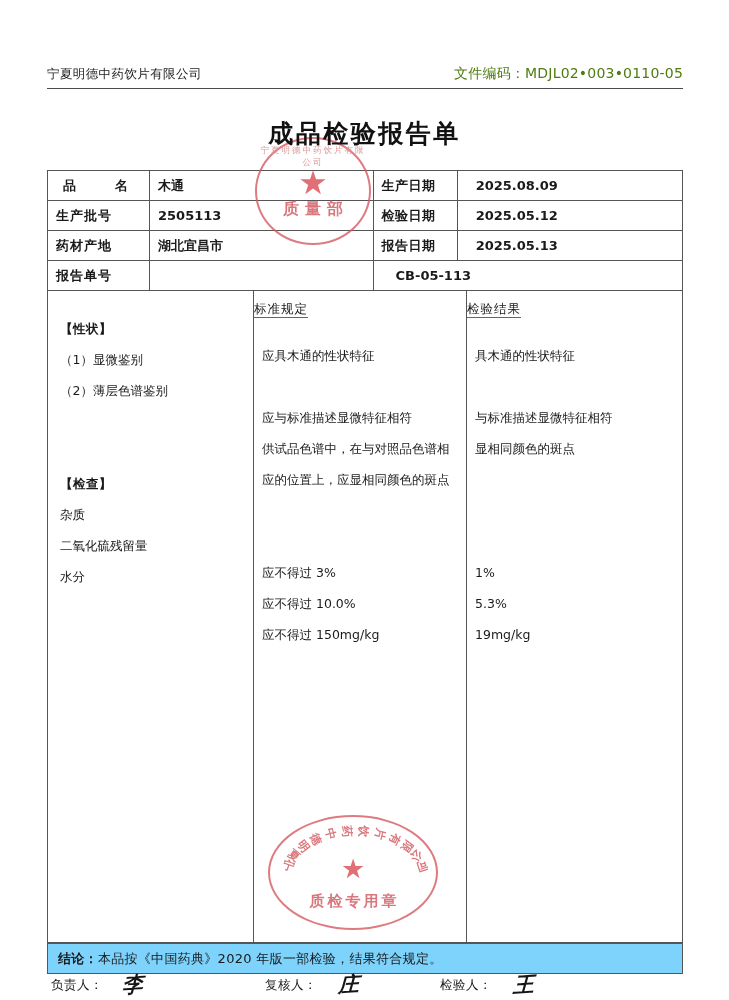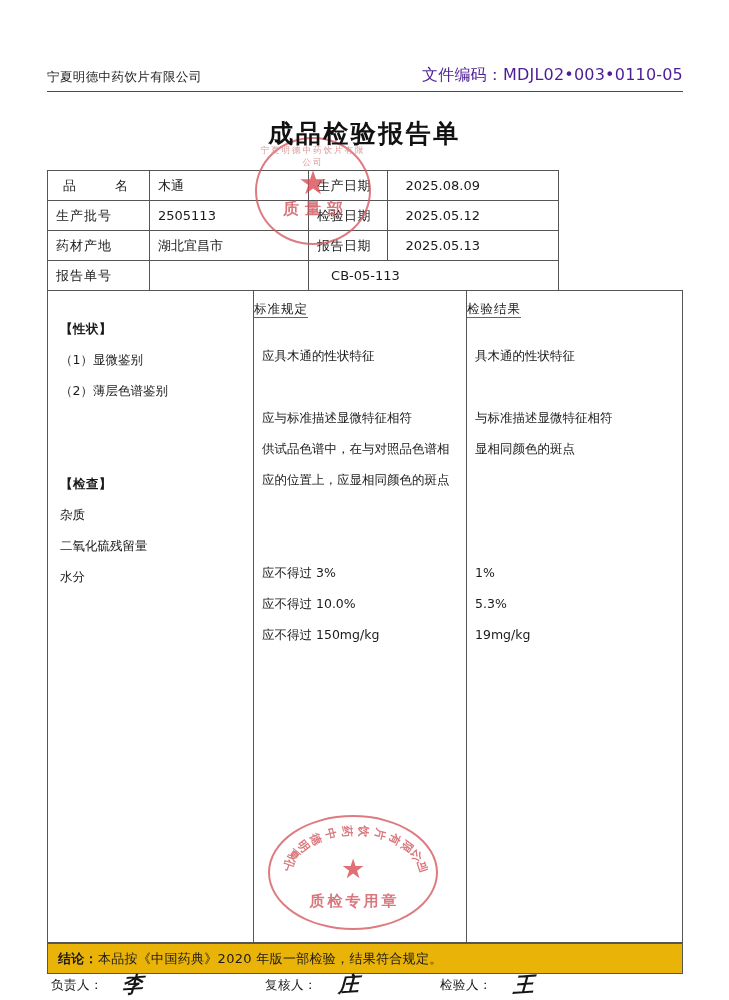--- a/index.html
+++ b/index.html
@@ -19,21 +19,21 @@
 
   
   .doc-header {
     position: absolute;
     left: 47px; top: 26px; width: 636px;
     display: flex; justify-content: space-between; align-items: flex-end;
     padding-bottom: 5px;
     border-bottom: 1.6px solid #4a4a4a;
   }
   .company-name { font-size: 12.5px; letter-spacing: .4px; color: #1d1d1d; }
-  .doc-code { font-size: 16px; letter-spacing: .2px; color: #4c1d95; }
+  .doc-code { font-size: 14px; letter-spacing: .2px; color: #4d7c0f; }
 
   
   .doc-title {
     position: absolute;
     left: 0; top: 78px; width: 729px;
     text-align: center;
     font-size: 25px; font-weight: bold;
     letter-spacing: 2.5px;
     color: #111;
     z-index: 4;
@@ -95,24 +95,25 @@
   }
   .seal-oval .arc-wrap span {
     position: absolute; left: 50%; top: 50%;
     font-size: 11.5px; font-weight: bold; color: #cf5258;
     transform-origin: 0 0;
   }
 
   
   .info-table {
     position: absolute;
-    left: 47px; top: 131px; width: 512px;
+    left: 47px; top: 131px; width: 636px;
     border-collapse: collapse;
     z-index: 2;
     background: transparent;
+    font-weight: bold;
   }
   .info-table td {
     border: 1px solid #555;
     height: 30px;
     font-size: 13px;
     padding: 2px 8px;
     background: transparent;
   }
   .info-table td.lbl {
     width: 85px;
@@ -170,21 +171,21 @@
   .conclusion {
     position: absolute;
     left: 47px; top: 904px; width: 636px; height: 31px;
     border: 1px solid #555;
     border-top: 1px solid #555;
     font-size: 13px;
     line-height: 29px;
     padding-left: 10px;
     letter-spacing: .3px;
     z-index: 2;
-    background: #eab308;
+    background: #7dd3fc;
   }
   .conclusion b { font-weight: bold; }
 
   
   .sign-row {
     position: absolute;
     left: 47px; top: 938px; width: 636px; height: 48px;
     z-index: 2;
   }
   .sign-item { position: absolute; top: 0; font-size: 12.5px; }

